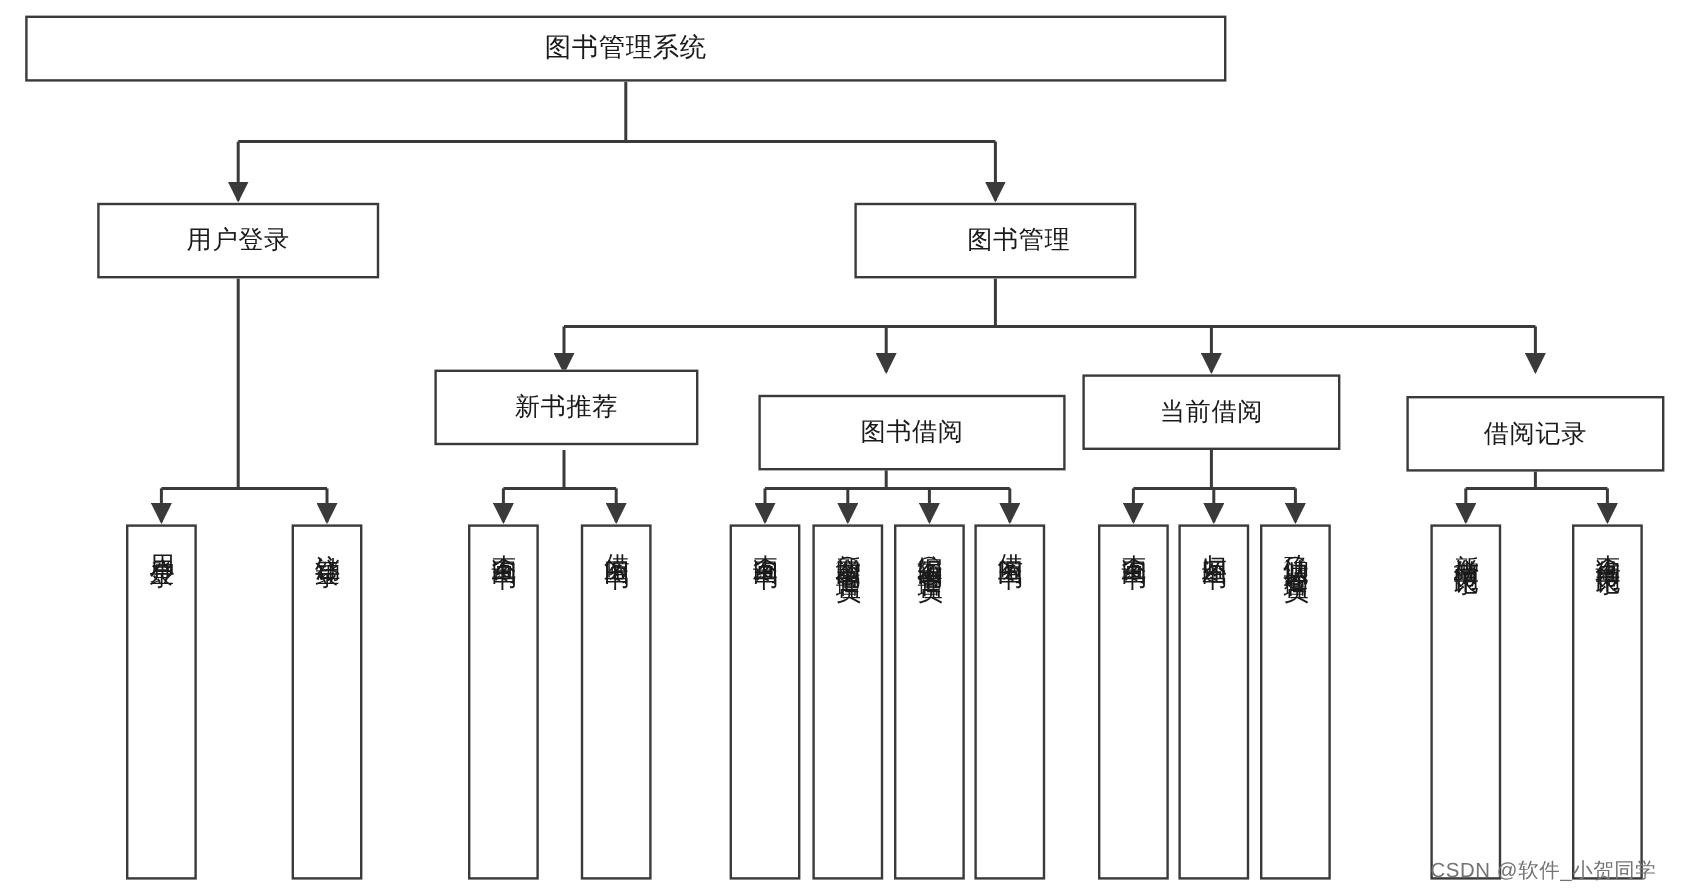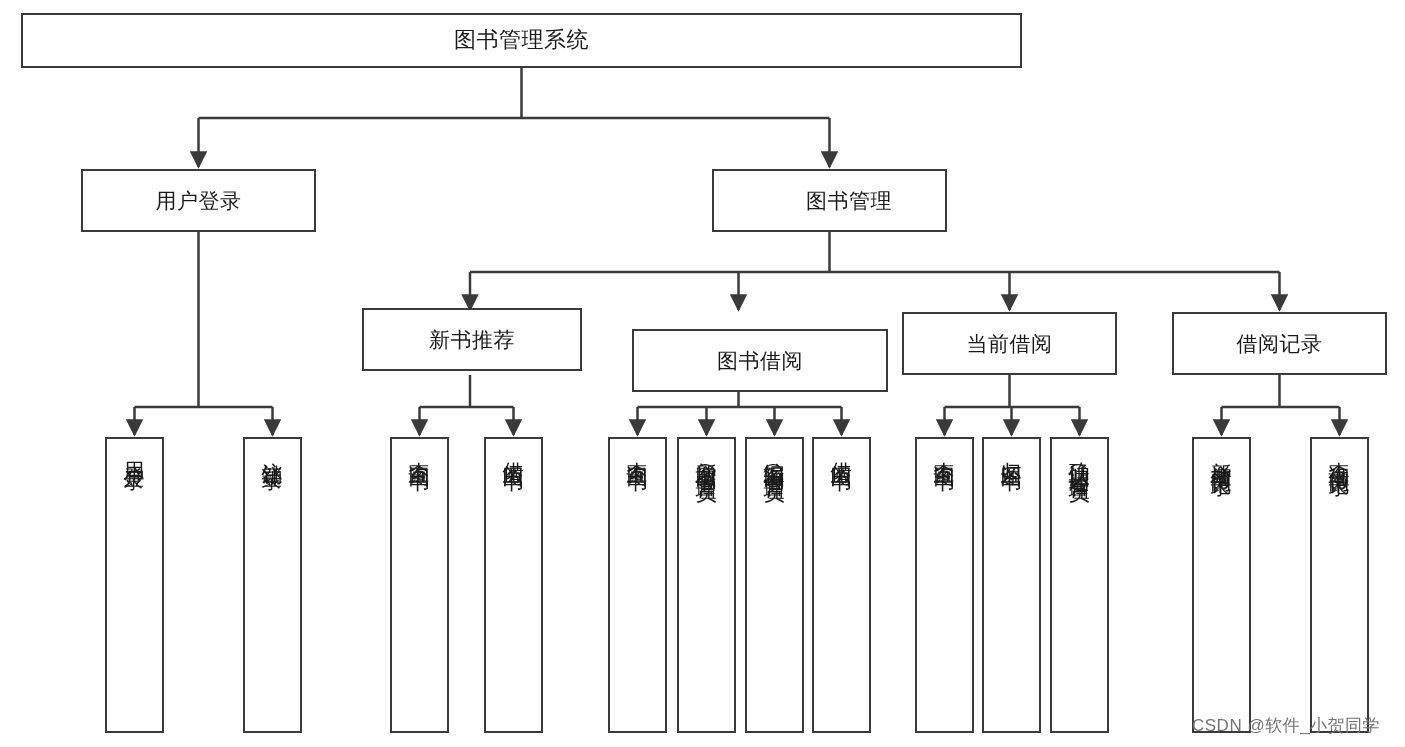--- a/index.html
+++ b/index.html
@@ -122,21 +122,21 @@
       </div>
       <div class="node" style="left: 362px; top: 308px; width: 220px; height: 63px; border-color: rgb(58, 58, 58);">
         <span class="node-label" style="color: rgb(26, 26, 26);">新书推荐</span>
       </div>
       <div class="node" style="left: 632px; top: 312px; width: 256px; height: 63px; border-color: rgb(58, 58, 58); margin-top: 17px;">
         <span class="node-label" style="color: rgb(26, 26, 26);">图书借阅</span>
       </div>
       <div class="node" style="left: 902px; top: 312px; width: 215px; height: 63px; border-color: rgb(58, 58, 58);">
         <span class="node-label" style="color: rgb(26, 26, 26);">当前借阅</span>
       </div>
-      <div class="node" style="left: 1172px; top: 312px; width: 215px; height: 63px; border-color: rgb(58, 58, 58);">
+      <div class="node" style="left: 1172px; top: 330px; width: 215px; height: 63px; border-color: rgb(58, 58, 58);">
         <span class="node-label" style="color: rgb(26, 26, 26);">借阅记录</span>
       </div>
       <div class="node vertical" style="left: 105px; top: 437px; width: 59px; height: 296px; border-color: rgb(58, 58, 58);">
         <span class="node-label" style="color: rgb(26, 26, 26);">用户登录</span>
       </div>
       <div class="node vertical" style="left: 243px; top: 437px; width: 59px; height: 296px; border-color: rgb(58, 58, 58);">
         <span class="node-label" style="color: rgb(26, 26, 26);">注销登录</span>
       </div>
       <div class="node vertical" style="left: 390px; top: 437px; width: 59px; height: 296px; border-color: rgb(58, 58, 58);">
         <span class="node-label" style="color: rgb(26, 26, 26);">查询图书</span>

